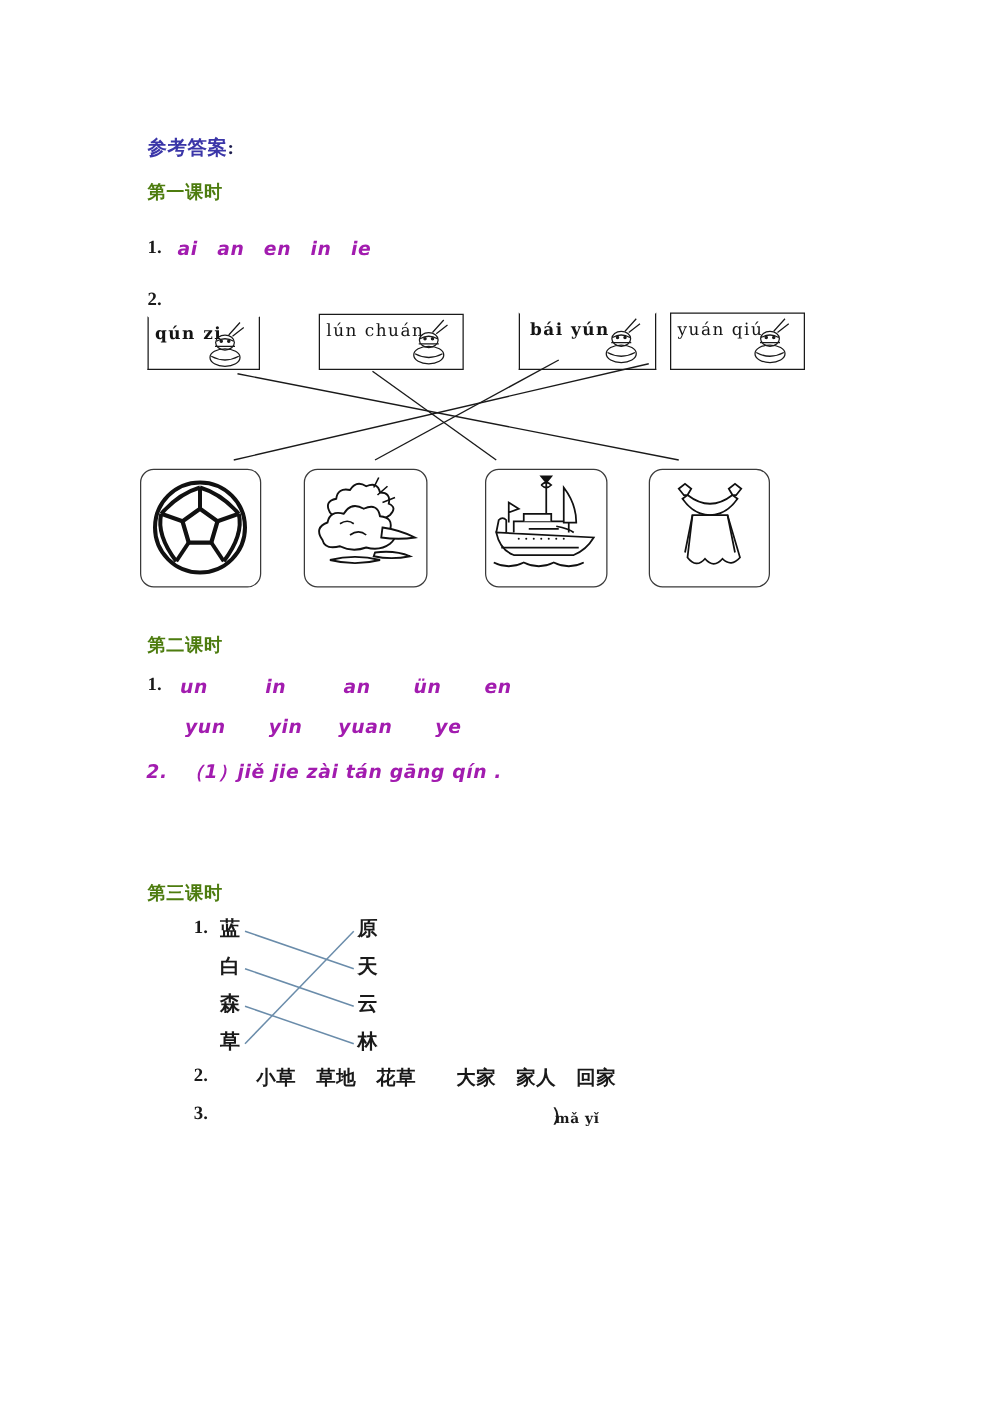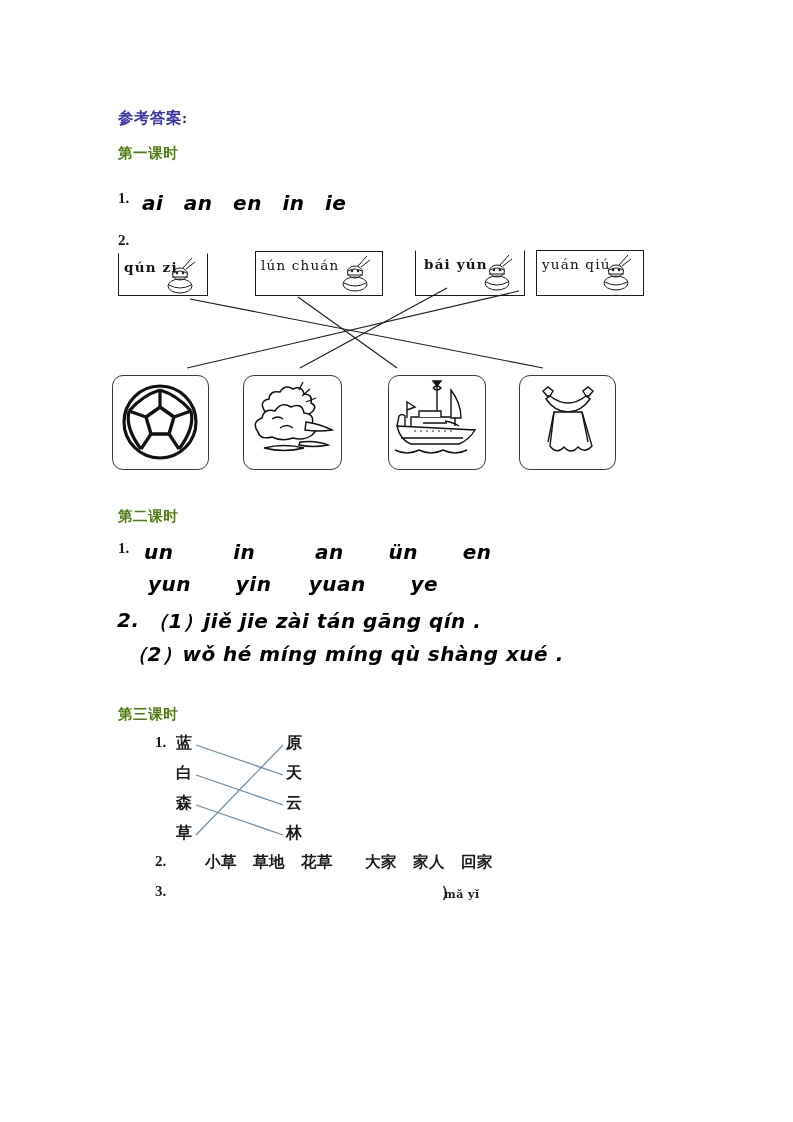--- a/index.html
+++ b/index.html
@@ -37,22 +37,22 @@
 
   .lesson-heading {
     font-size: 14.5px;
     letter-spacing: 0.6px;
     color: #4d7c0f;
   }
 
   .pinyin {
     font-family: "DejaVu Sans", sans-serif;
     font-style: italic;
-    font-size: 20px;
-    color: #000000;
+    font-size: 15px;
+    color: #a21caf;
     letter-spacing: 0.5px;
   }
   .numlabel {
     font-family: "Liberation Serif", "DejaVu Serif", serif;
     font-size: 15px;
     color: #1a1a1a;
   }
   .hanzi {
     font-size: 16px;
     letter-spacing: 1px;
@@ -138,21 +138,21 @@
         <path d="M14 18 Q21 14 28 18"></path>
         <path d="M24 13 L33 3 M27 14 L36 7"></path>
         <path d="M13 22 L29 22"></path>
         <circle cx="18" cy="18" r="0.9" fill="#1a1a1a"></circle>
         <circle cx="24" cy="18" r="0.9" fill="#1a1a1a"></circle>
         <path d="M10 30 Q21 36 32 30"></path>
       </g>
     </svg>
   </div>
 
-  <div class="word-box" style="left:255px; top:251px; width:128px; height:45px;">
+  <div class="word-box" style="left:255px; top:251px; width:116px; height:45px;">
     <span class="wb-text">lún chuán</span>
     <svg class="wb-doodle" viewBox="0 0 46 40">
       <g fill="none" stroke="#1a1a1a" stroke-width="1">
         <ellipse cx="21" cy="31" rx="12" ry="7"></ellipse>
         <ellipse cx="21" cy="19" rx="7.5" ry="6"></ellipse>
         <path d="M14 18 Q21 14 28 18"></path>
         <path d="M24 13 L33 3 M27 14 L36 7"></path>
         <path d="M13 22 L29 22"></path>
         <circle cx="18" cy="18" r="0.9" fill="#1a1a1a"></circle>
         <circle cx="24" cy="18" r="0.9" fill="#1a1a1a"></circle>
@@ -268,21 +268,20 @@
   </div>
 
   <div class="abs lesson-heading" style="left:118px; top:507px;">第二课时</div>
 
   <div class="abs numlabel" style="left:118px; top:540px;">1.</div>
   <div class="abs pinyin" style="left:144px; top:540px;">un        in        an      ün      en</div>
   <div class="abs pinyin" style="left:148px; top:572px;">yun      yin     yuan      ye</div>
 
   <div class="abs pinyin" style="left:117px; top:608px; font-weight:bold;">2.</div>
   <div class="abs pinyin" style="left:148px; top:608px;">（1）jiě jie zài tán gāng qín .</div>
-  <div class="abs pinyin" style="left:127px; top:641px;">（2）wǒ hé míng míng qù shàng xué .</div>
 
   <div class="abs lesson-heading" style="left:118px; top:705px;">第三课时</div>
 
   <div class="abs numlabel" style="left:155px; top:734px;">1.</div>
 
   <div class="abs hanzi" style="left:176px; top:733px;">蓝</div>
   <div class="abs hanzi" style="left:176px; top:763px;">白</div>
   <div class="abs hanzi" style="left:176px; top:793px;">森</div>
   <div class="abs hanzi" style="left:176px; top:823px;">草</div>
 

